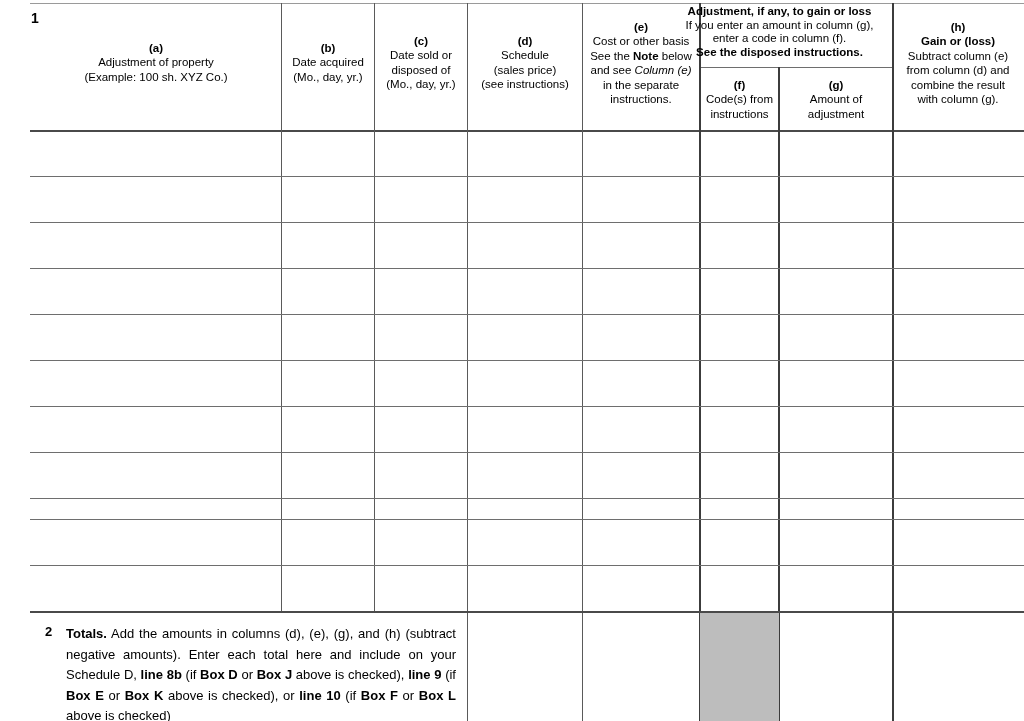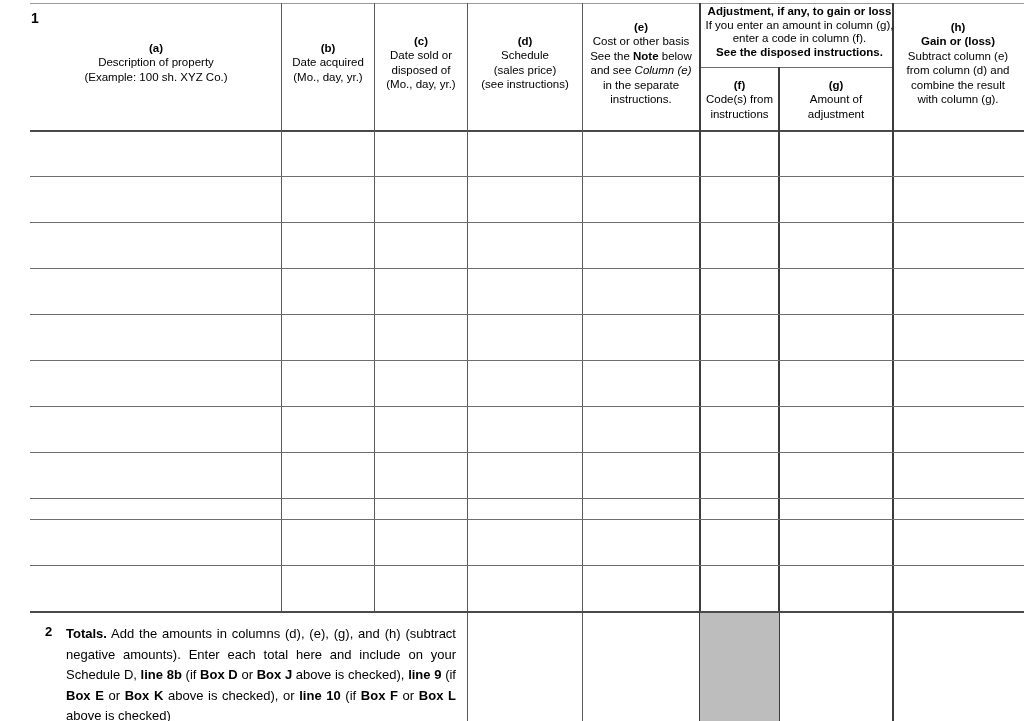--- a/index.html
+++ b/index.html
@@ -120,21 +120,21 @@
   <div class="vline" style="left:467px; top:3px; height:718px;"></div>
   <div class="vline" style="left:582px; top:3px; height:718px;"></div>
   <div class="vline strong" style="left:699px; top:3px; height:718px;"></div>
   <div class="vline strong" style="left:778px; top:67px; height:654px;"></div>
   <div class="vline strong" style="left:892px; top:3px; height:718px;"></div>
 
   <div id="line-number">1</div>
 
   <div class="hcell" style="left:40px; top:41px; width:232px;">
     <span class="lab">(a)</span>
-    <span class="ln">Description of property</span>
+    <span class="ln">Adjustment of property</span>
     <span class="ln">(Example: 100 sh. XYZ Co.)</span>
   </div>
 
   <div class="hcell" style="left:283px; top:41px; width:90px;">
     <span class="lab">(b)</span>
     <span class="ln">Date acquired</span>
     <span class="ln">(Mo., day, yr.)</span>
   </div>
 
   <div class="hcell" style="left:376px; top:34px; width:90px;">
@@ -153,21 +153,21 @@
 
   <div class="hcell" style="left:584px; top:20px; width:114px;">
     <span class="lab">(e)</span>
     <span class="ln">Cost or other basis</span>
     <span class="ln"><span>See the </span><b>Note</b><span> below</span></span>
     <span class="ln"><span>and see </span><i>Column (e)</i></span>
     <span class="ln">in the separate</span>
     <span class="ln">instructions.</span>
   </div>
 
-  <div id="adj-title" style="left:704px; top:5px; width:191px;">
+  <div id="adj-title" style="left:684px; top:5px; width:191px;">
     <span class="t1">Adjustment, if any, to gain or loss</span>
     <span class="t2">If you enter an amount in column (g),</span>
     <span class="t3">enter a code in column (f).</span>
     <span class="t4">See the disposed instructions.</span>
   </div>
 
   <div class="hcell" style="left:701px; top:78px; width:77px;">
     <span class="lab">(f)</span>
     <span class="ln">Code(s) from</span>
     <span class="ln">instructions</span>

